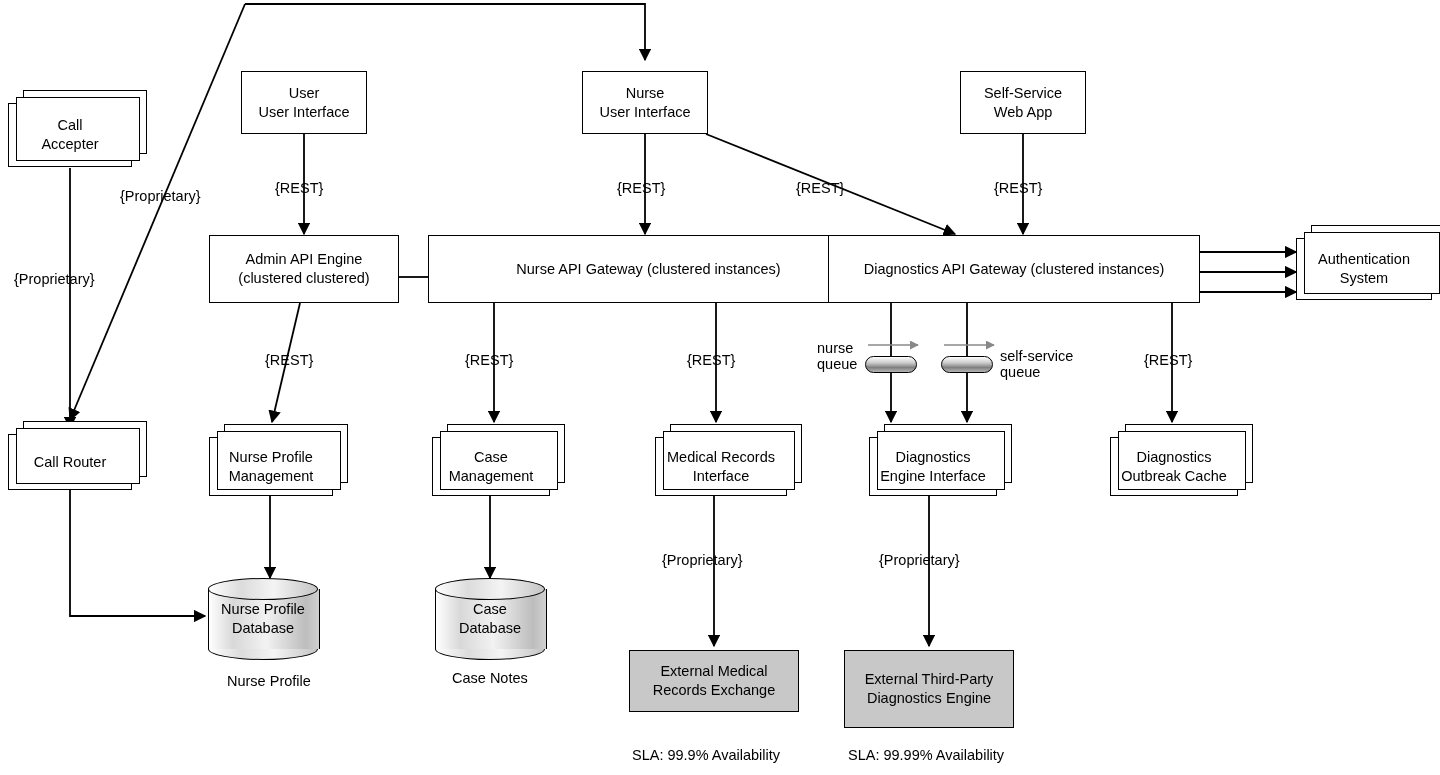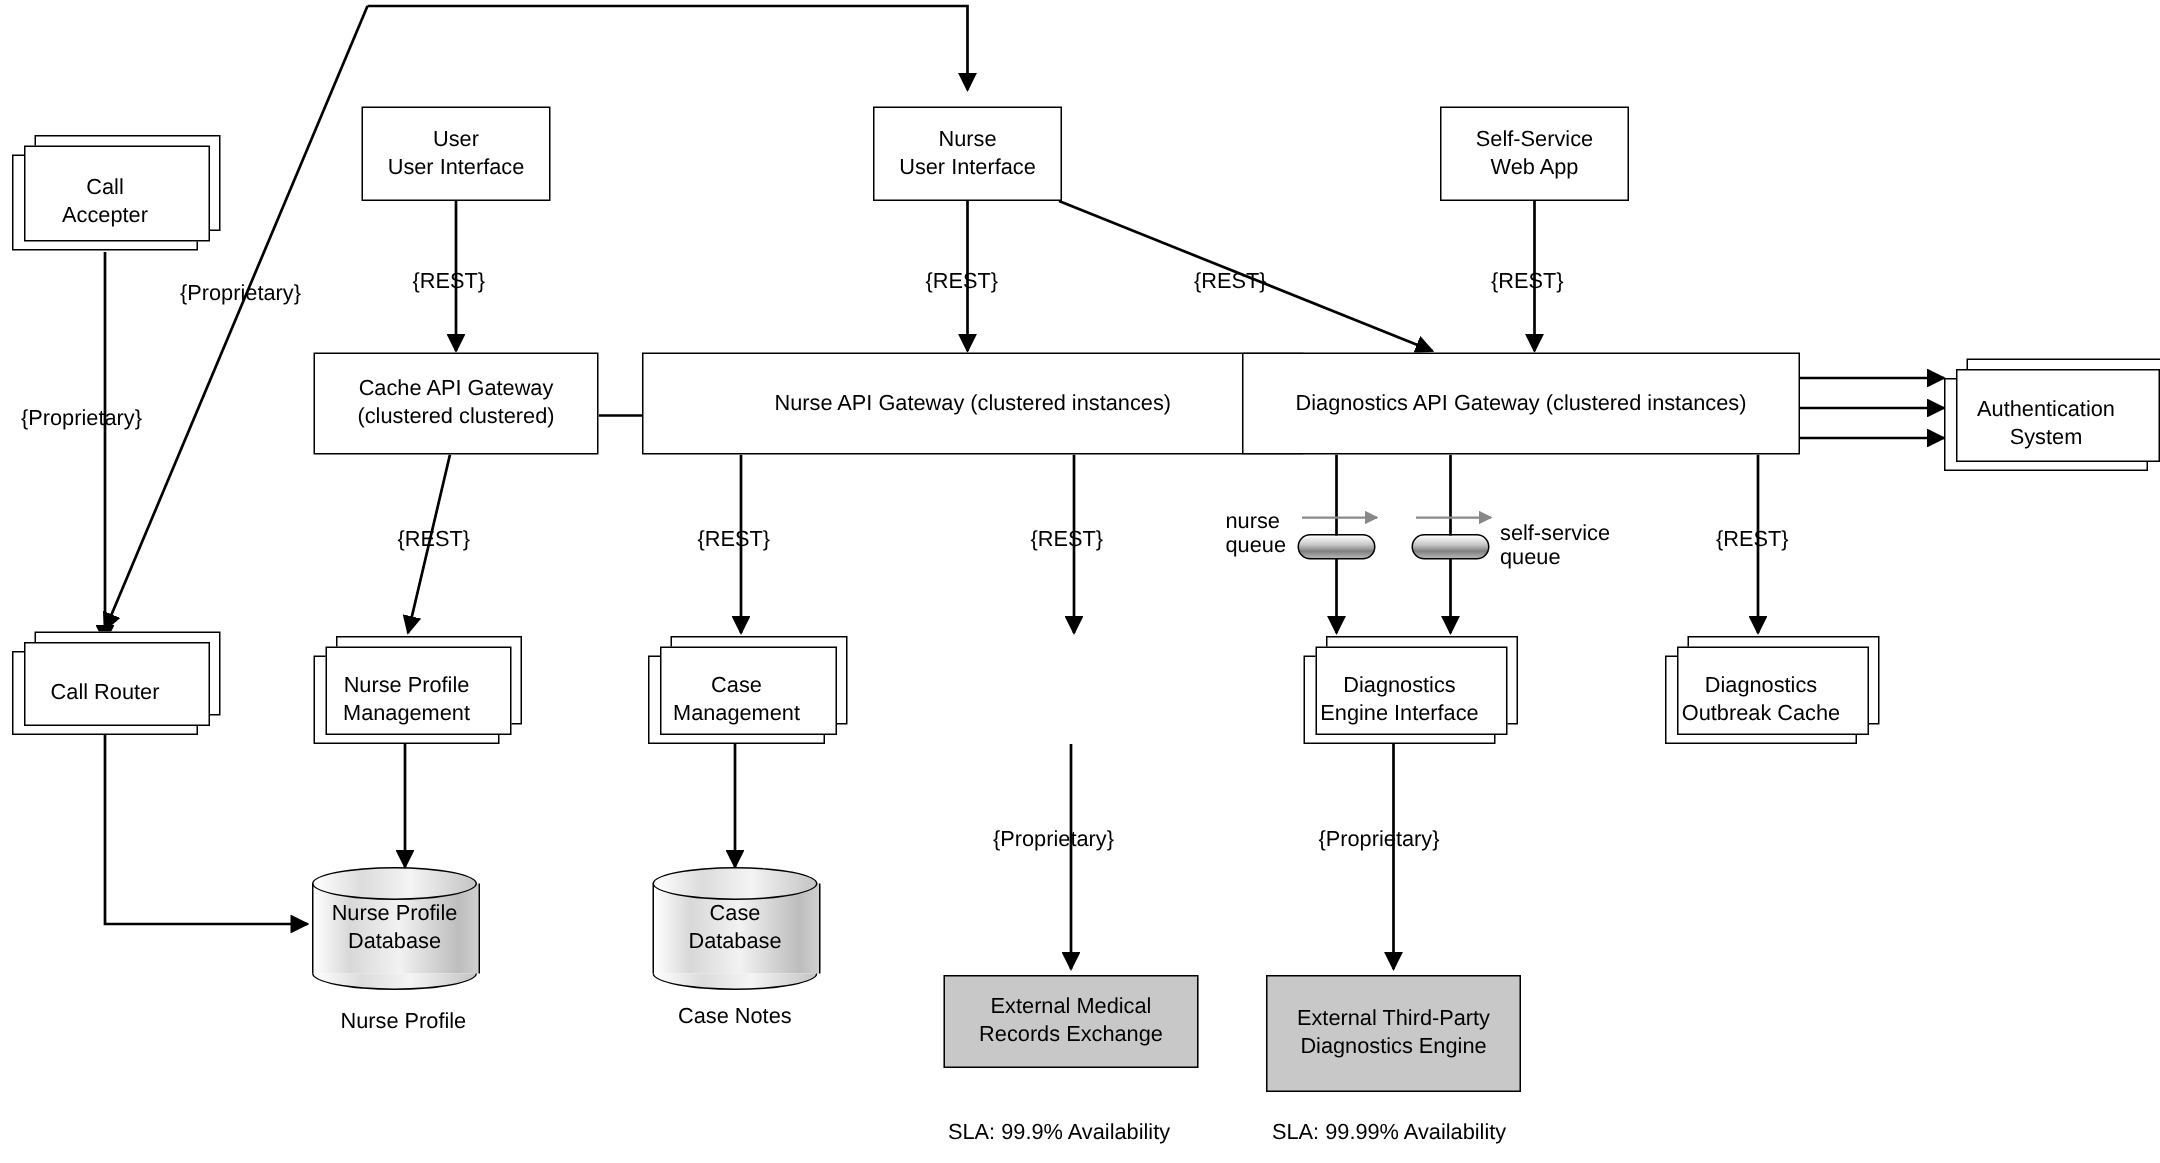--- a/index.html
+++ b/index.html
@@ -254,47 +254,51 @@
     <span class="line">Nurse</span>
     <span class="line">User Interface</span>
   </div>
 
   <div class="node" style="left:960px; top:71px; width:126px; height:63px;">
     <span class="line">Self-Service</span>
     <span class="line">Web App</span>
   </div>
 
   <div class="node" style="left:209px; top:235px; width:190px; height:68px;">
-    <span class="line">Cache API Gateway</span>
+    <span class="line">Admin API Engine</span>
     <span class="line">(clustered clustered)</span>
   </div>
 
   <div class="node" style="left:428px; top:235px; width:441px; height:68px;">
     <span class="line">Nurse API Gateway (clustered instances)</span>
   </div>
 
   <div class="node" style="left:828px; top:235px; width:372px; height:68px;">
     <span class="line">Diagnostics API Gateway (clustered instances)</span>
   </div>
 
-  <div class="node stack" style="left:1296px; top:252px; width:136px; height:62px;">
+  <div class="node stack" style="left:1296px; top:238px; width:136px; height:62px;">
     <span class="line">Authentication</span>
     <span class="line">System</span>
   </div>
 
   <div class="node stack" style="left:209px; top:437px; width:124px; height:59px;">
     <span class="line">Nurse Profile</span>
     <span class="line">Management</span>
   </div>
 
   <div class="node stack" style="left:432px; top:437px; width:118px; height:59px;">
     <span class="line">Case</span>
     <span class="line">Management</span>
   </div>
 
+  <div class="node stack" style="left:655px; top:437px; width:132px; height:59px;">
+    <span class="line">Medical Records</span>
+    <span class="line">Interface</span>
+  </div>
 
   <div class="node stack" style="left:869px; top:437px; width:128px; height:59px;">
     <span class="line">Diagnostics</span>
     <span class="line">Engine Interface</span>
   </div>
 
   <div class="node stack" style="left:1110px; top:437px; width:128px; height:59px;">
     <span class="line">Diagnostics</span>
     <span class="line">Outbreak Cache</span>
   </div>

